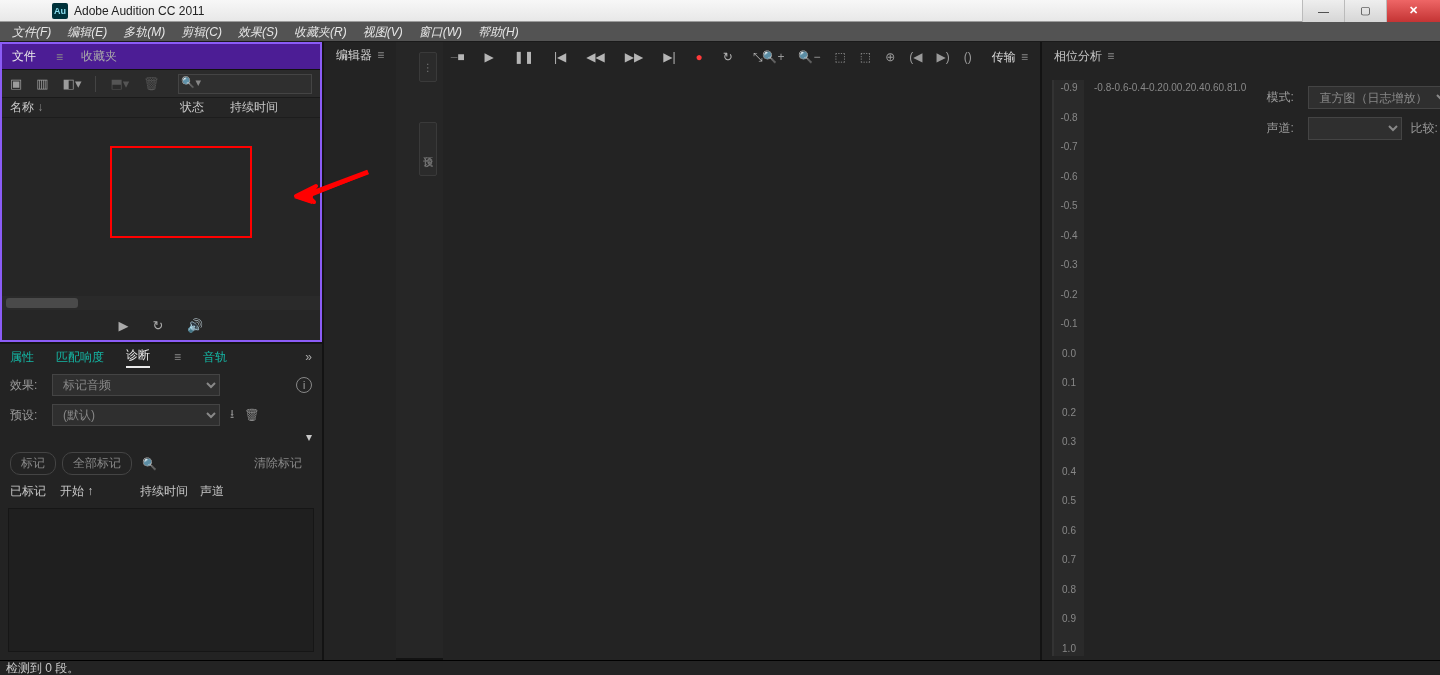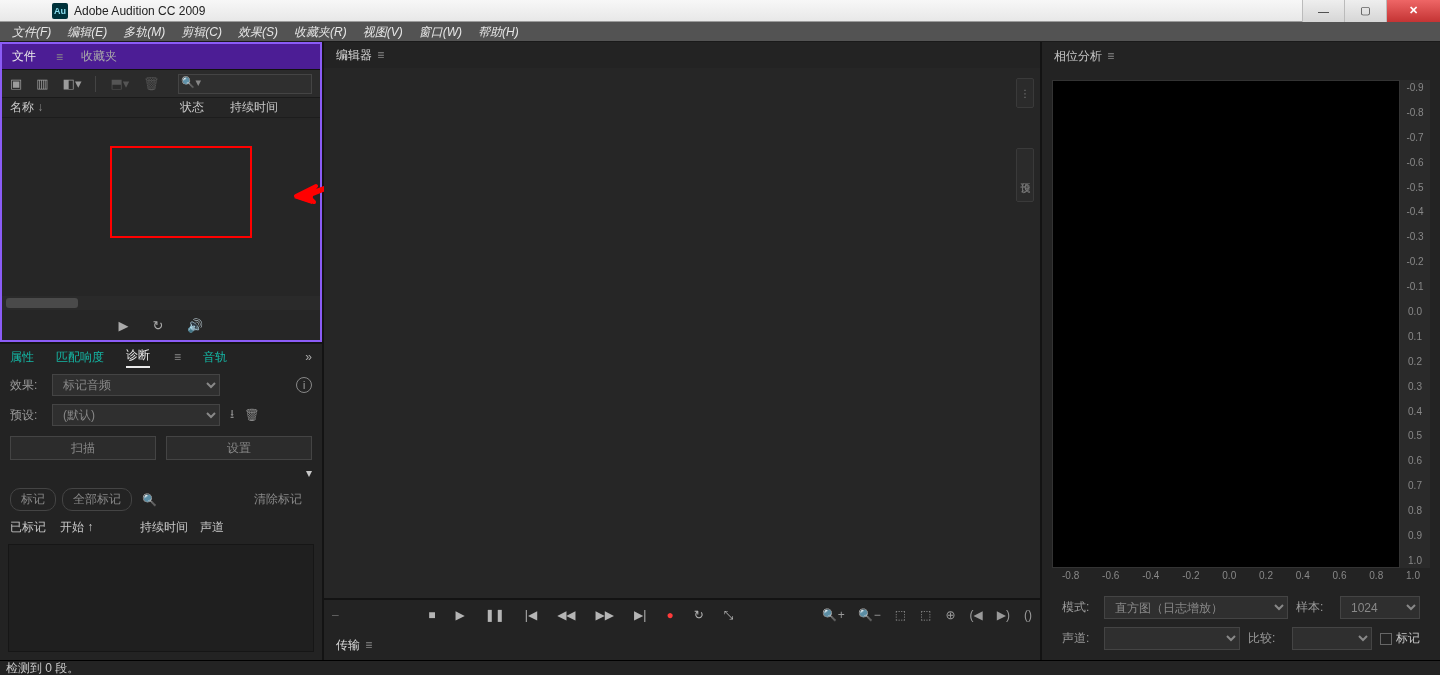--- a/index.html
+++ b/index.html
@@ -15,21 +15,21 @@
 
 
 .menubar { height:20px; background:#535353; display:flex; align-items:center; padding:0 6px; gap:4px; border-bottom:1px solid #1a1a1a;font-style:italic; }
 .menuitem { padding:0 6px; color:#e6e6e6; line-height:20px; }
 
 
 .main { display:flex; height:calc(100% - 22px - 20px - 15px); }
 .statusbar { height:15px; background:#232323; padding:0 6px; display:flex; align-items:center; color:#9a9a9a; font-size:11px; border-top:1px solid #000; }
 
 .leftcol { width:322px; display:flex; flex-direction:column; background:#232323; }
-.midcol { flex:1; display:flex; flex-direction:column; background:#232323; border-left:2px solid #131313; }
+.midcol { flex:1; display:flex; background:#232323; border-left:2px solid #131313; }
 .rightcol { width:400px; display:flex; flex-direction:column; background:#232323; border-left:2px solid #131313; }
 
 
 .panelhead { height:26px; display:flex; align-items:center; padding:0 10px; gap:18px; border-bottom:1px solid #121212; }
 .panelhead .tab { color:#aaa; }
 .panelhead .tab.active { color:#eaeaea; }
 .hambg { color:#888; margin-left:2px; }
 
 
 .filespanel { height:300px; border:2px solid #8b5cf6; background:#4c1d95; display:flex; flex-direction:column; }
@@ -91,41 +91,41 @@
 .tctrls{display:flex;gap:20px;align-items:center;margin:0 auto;}
 .tctrls .ic{color:#b5b5b5;font-size:12px;}
 .tctrls .rec{color:#ff3a3a;}
 .zoomctrls{display:flex;gap:14px;align-items:center;margin-left:auto;}
 .zoomctrls .ic{color:#9a9a9a;font-size:12px;}
 .transporthead{height:30px;display:flex;align-items:center;padding:0 12px;}
 .transporthead .title{color:#dcdcdc;}
 
 
 .phasehead{height:28px;display:flex;align-items:center;padding:0 12px;}
-.phasebody{flex:1;padding:10px 10px 4px 10px;display:flex;flex-direction:column;}
+.phasebody{flex:1;padding:10px 10px 4px 10px;display:flex;flex-direction:row;}
 .plotwrap{flex:1;display:flex;position:relative;}
 .plot{flex:1;background:#000;border:1px solid #333;}
 .yscale{width:30px;background:#2a2a2a;display:flex;flex-direction:column;justify-content:space-between;padding:2px 0;}
 .yscale .tk{color:#888;font-size:10px;text-align:center;}
 .xscale{height:22px;display:flex;justify-content:space-between;padding:2px 10px 0 10px;}
 .xscale .tk{color:#888;font-size:10px;}
 .phasectl{padding:6px 10px;display:flex;flex-direction:column;gap:8px;}
 .rowp{display:flex;align-items:center;gap:8px;}
 .rowp .lbl{color:#9a9a9a;width:34px;}
 .rowp select{flex:1;height:23px;background:#2f2f2f;border:1px solid #444;color:#888;padding:0 6px;}
 .rowp .chk{display:flex;align-items:center;gap:4px;color:#888;margin-left:auto;}
 .rowp .chk .cb{width:12px;height:12px;border:1px solid #666;}
 .rowp .sw{width:36px;}
 </style>
 </head>
 <body>
 
 <div class="titlebar">
   <div class="logo">Au</div>
-  <div class="title">Adobe Audition CC 2009</div>
+  <div class="title">Adobe Audition CC 2011</div>
   <div class="winbtns">
     <div class="winbtn">—</div>
     <div class="winbtn">▢</div>
     <div class="winbtn close">✕</div>
   </div>
 </div>
 
 <div class="menubar">
   <div class="menuitem">文件(F)</div>
   <div class="menuitem">编辑(E)</div>
@@ -197,24 +197,20 @@
       <div class="formrow">
         <span class="lbl">效果:</span>
         <select><option>标记音频</option></select>
         <span class="info">i</span>
       </div>
       <div class="formrow">
         <span class="lbl">预设:</span>
         <select><option>(默认)</option></select>
         <span class="dl">⭳</span>
         <span class="trash">🗑</span>
-      </div>
-      <div class="btnrow">
-        <div class="btn">扫描</div>
-        <div class="btn">设置</div>
       </div>
       <div class="droprow">
           <span>▾</span>
         </div>
       <div class="pillrow">
         <span class="pill">标记</span>
         <span class="pill">全部标记</span>
         <span class="mag2">🔍</span>
         <span class="clear">清除标记</span>
       </div>

